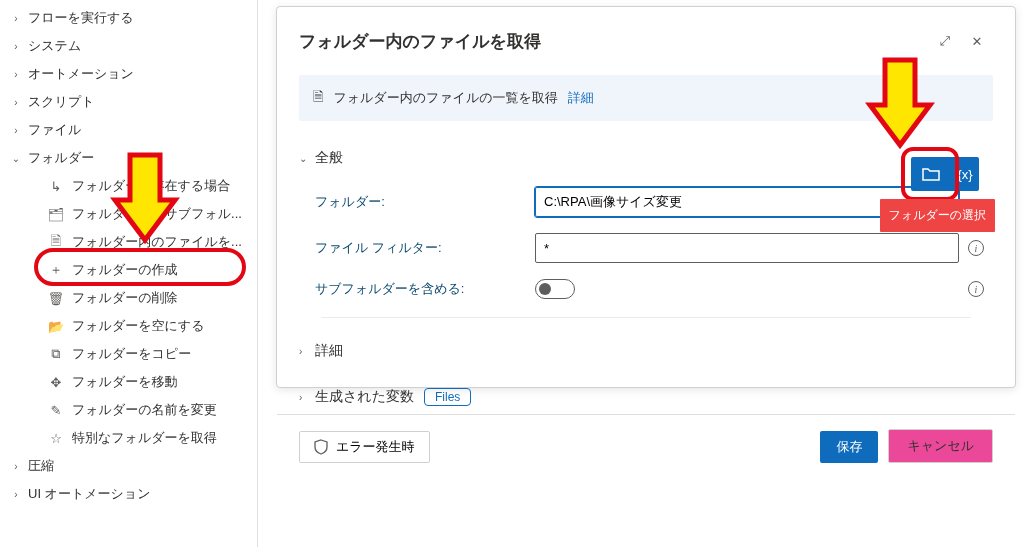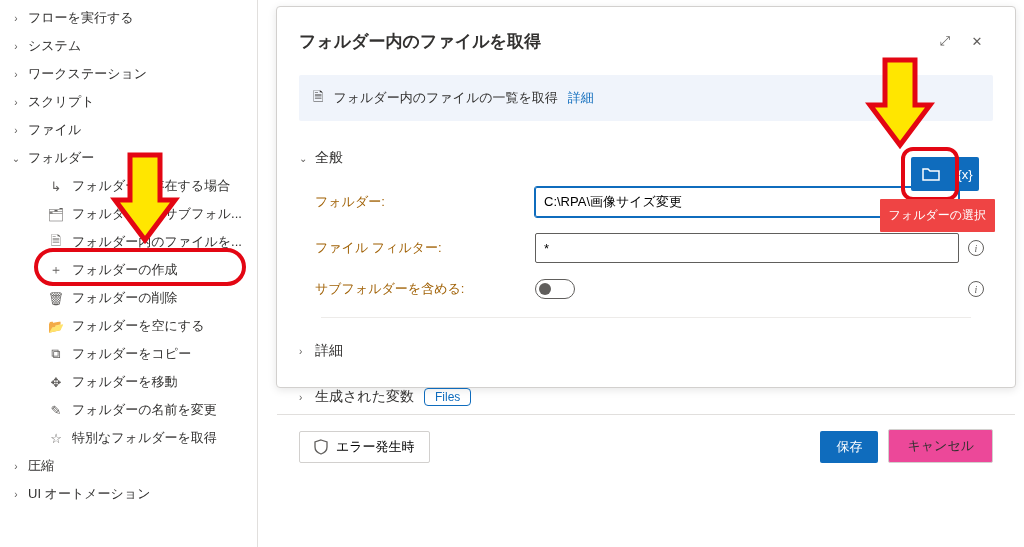--- a/index.html
+++ b/index.html
@@ -17,21 +17,21 @@
 .dialog-header{display:flex;align-items:center;padding:18px 22px 14px 22px}
 .dialog-title{font-size:17px;font-weight:600;flex:1}
 .dialog-ctrl{width:32px;height:32px;display:flex;align-items:center;justify-content:center;cursor:pointer;color:#605e5c}
 .info-banner{margin:4px 22px 14px 22px;background:#f0f4fb;border-radius:2px;padding:12px 14px;display:flex;align-items:center;gap:10px;color:#323130}
 .info-banner a{color:#0f6cbd;text-decoration:none}
 .section{margin:10px 22px 4px 22px}
 .section-header{display:flex;align-items:center;height:26px;cursor:pointer;font-weight:400}
 .section-chevron{width:16px;font-size:10px;color:#605e5c}
 .section-title{font-size:14px}
 .form-row{display:flex;align-items:center;margin:16px 0 8px 16px}
-.form-label{width:220px;font-size:13px;color:#a16207}
+.form-label{width:220px;font-size:13px;color:#0c4a6e}
 .form-input{flex:1;height:30px;border:1px solid #605e5c;border-radius:2px;padding:0 8px;font-size:13px;font-family:inherit}
 .form-input.focused{border:1px solid #0f6cbd;outline:1px solid #0f6cbd}
 .form-trail{width:34px;display:flex;justify-content:center}
 .info-icon{width:16px;height:16px;border:1.5px solid #605e5c;border-radius:50%;display:flex;align-items:center;justify-content:center;font-size:10px;color:#605e5c;font-style:italic;font-family:serif}
 .toggle{width:40px;height:20px;border:1px solid #605e5c;border-radius:10px;position:relative;background:#fff}
 .toggle::after{content:"";position:absolute;left:3px;top:3px;width:12px;height:12px;border-radius:50%;background:#605e5c}
 .folder-btn-group{position:absolute;right:36px;top:150px;display:flex;gap:0}
 .folder-btn{width:40px;height:34px;background:#0f6cbd;color:#fff;display:flex;align-items:center;justify-content:center;border-radius:2px 0 0 2px;cursor:pointer;font-size:15px}
 .var-btn{width:28px;height:34px;background:#0f6cbd;color:#fff;display:flex;align-items:center;justify-content:center;border-radius:0 2px 2px 0;font-size:13px;cursor:pointer}
 .folder-ring{position:absolute;right:56px;top:140px;width:58px;height:54px;border:4px solid #e30613;border-radius:12px;pointer-events:none;z-index:6}
@@ -53,21 +53,21 @@
   <div class="tree-item">
       <span class="tree-chevron">›</span>
       <span class="tree-label">フローを実行する</span>
     </div>
   <div class="tree-item">
       <span class="tree-chevron">›</span>
       <span class="tree-label">システム</span>
     </div>
   <div class="tree-item">
       <span class="tree-chevron">›</span>
-      <span class="tree-label">ワークステーション</span>
+      <span class="tree-label">オートメーション</span>
     </div>
   <div class="tree-item">
       <span class="tree-chevron">›</span>
       <span class="tree-label">スクリプト</span>
     </div>
   <div class="tree-item">
       <span class="tree-chevron">›</span>
       <span class="tree-label">ファイル</span>
     </div>
   <div class="tree-item">

